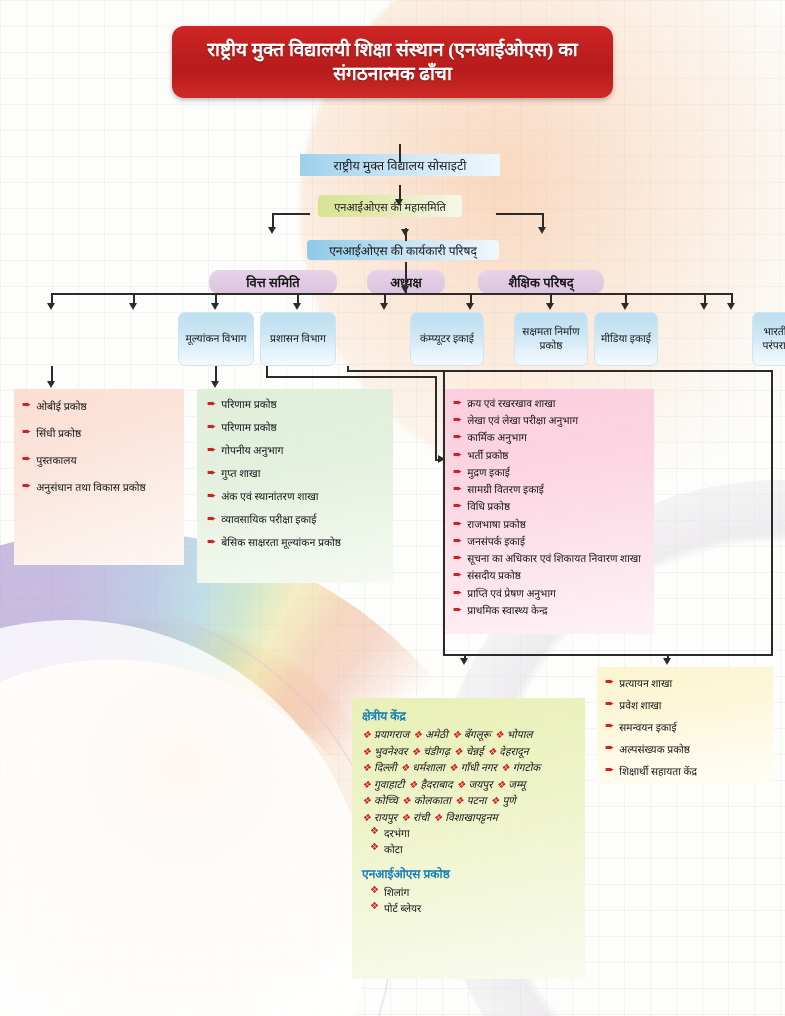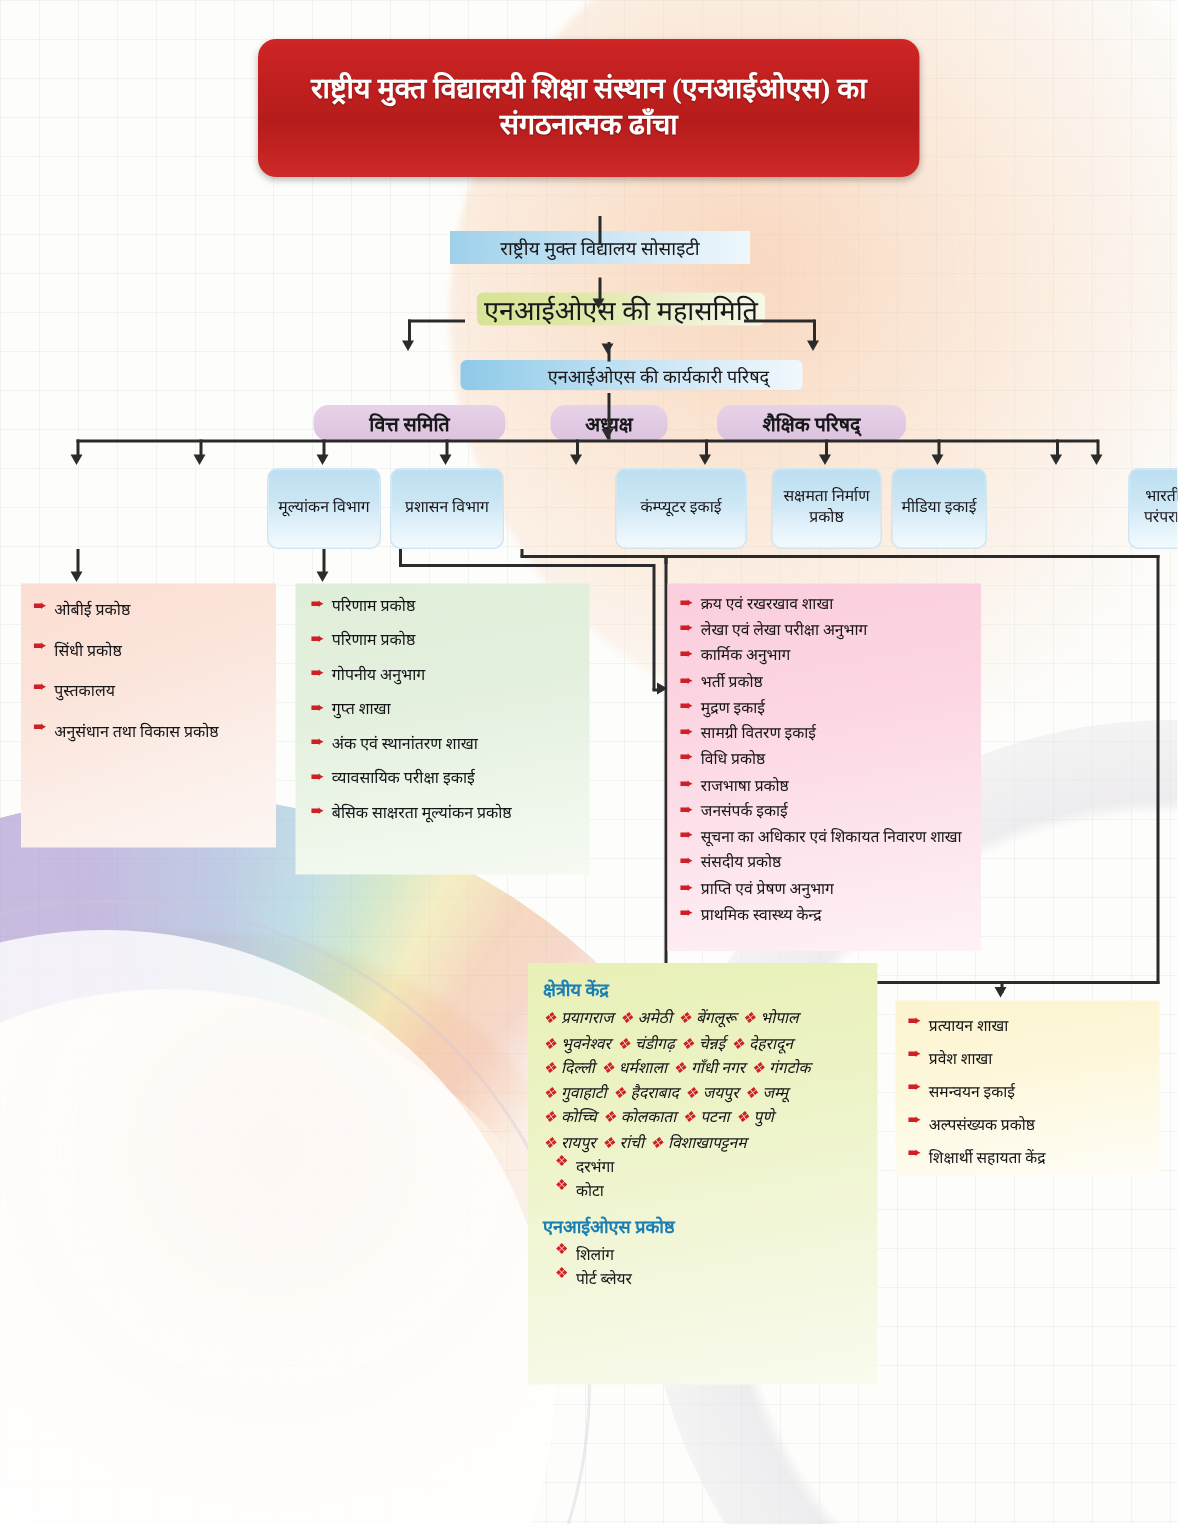--- a/index.html
+++ b/index.html
@@ -55,21 +55,21 @@
     position:absolute;left:-250px;top:600px;width:640px;height:640px;border-radius:50%;
     border:2px solid rgba(205,198,215,.35);
   }
   .bg-white-circle{
     position:absolute;left:-230px;top:620px;width:600px;height:600px;border-radius:50%;
     background:rgba(255,255,255,.80);
   }
 
   
   .title-bar{
-    position:absolute;left:172px;top:26px;width:441px;height:92px;
+    position:absolute;left:172px;top:26px;width:441px;height:72px;
     border-radius:12px;
     background:linear-gradient(180deg,#cf2527 0%,#c1201f 30%,#b61c1b 60%,#cd2a28 100%);
     box-shadow:0 2px 5px rgba(0,0,0,.28);
     display:flex;align-items:center;justify-content:center;
     text-align:center;
   }
   .title-bar .t{
     color:#ffffff;font-size:19px;font-weight:bold;line-height:1.28;
     font-family:"Liberation Serif", serif;
     text-shadow:0 1px 1px rgba(0,0,0,.35);
@@ -77,27 +77,26 @@
   }
 
   
   .node{position:absolute;display:flex;align-items:center;justify-content:center;text-align:center;
     font-family:"Liberation Serif", serif;color:#18181a;margin-top:32px;}
   .node-society{
     left:300px;top:122px;width:200px;height:22px;font-size:12.5px;
     background:linear-gradient(90deg,#9ed0ea 0%,#b6dcf0 28%,#d5eaf7 62%,#eef7fc 100%);
   }
   .node-general{
-    left:318px;top:163px;width:192px;height:22px;font-size:18px;border-radius:4px;
+    left:318px;top:163px;width:144px;height:22px;font-size:11px;border-radius:4px;
     background:linear-gradient(90deg,#d7e394 0%,#dfe8a8 35%,#ecf0cf 70%,#f6f8e8 100%);
   }
   .node-exec{
     left:307px;top:208px;width:192px;height:20px;font-size:12px;border-radius:4px;
     background:linear-gradient(90deg,#8ec9e8 0%,#aed9ef 30%,#d3e9f7 65%,#f0f8fc 100%);
-    padding-left:36px;
   }
   .node-pink{
     height:24px;border-radius:10px;font-size:13px;font-weight:bold;
     background:linear-gradient(180deg,#e7d3e8 0%,#e2cbe4 45%,#dcc2de 100%);
   }
   .node-finance{left:209px;top:238px;width:128px;}
   .node-chair{left:367px;top:238px;width:78px;}
   .node-acad{left:478px;top:238px;width:126px;}
 
   
@@ -132,21 +131,21 @@
   }
   .panel-green .li{font-size:10.6px;margin-bottom:9px;line-height:1.32;}
 
   .panel-pink{
     left:445px;top:389px;width:209px;height:245px;padding:8px 8px 6px 8px;
     background:linear-gradient(170deg,#fbcedd 0%,#fcd6e2 35%,#fde6ee 72%,#fef2f6 100%);
   }
   .panel-pink .li{font-size:10.4px;margin-bottom:3.5px;line-height:1.32;}
 
   .panel-regional{
-    left:352px;top:642px;width:233px;height:281px;padding:9px 8px 6px 10px;
+    left:352px;top:698px;width:233px;height:281px;padding:9px 8px 6px 10px;
     background:linear-gradient(170deg,#e8f0b6 0%,#edf3c6 35%,#f3f7dc 70%,#f9fbee 100%);
   }
   .panel-regional .li{font-size:10.4px;margin-bottom:2px;}
   .panel-regional .city-row{
     display:flex;flex-wrap:nowrap;font-family:"Liberation Serif", serif;font-size:10.4px;
     color:#151518;margin-bottom:2.5px;align-items:baseline;
   }
   .panel-regional .city{white-space:nowrap;margin-right:4px;font-style:italic;}
   .panel-regional .city .dia-b{margin-right:3px;}
 
@@ -206,21 +205,21 @@
   <div class="node node-pink node-chair">अध्यक्ष</div>
   <div class="node node-pink node-acad">शैक्षिक परिषद्</div>
 
   <div class="conn v" style="left:405px;top:262px;height:31px;"></div>
   <div class="arw" style="left:401px;top:286px;"></div>
 
   <div class="conn h" style="left:51px;top:293px;width:681px;height:2px;"></div>
 
   <div class="dept" style="left:260px;width:76px;">प्रशासन विभाग</div>
   <div class="dept" style="left:178px;width:76px;">मूल्यांकन विभाग</div>
-  <div class="dept" style="left:410px;width:88px;">कंम्प्यूटर इकाई</div>
+  <div class="dept" style="left:410px;width:74px;">कंम्प्यूटर इकाई</div>
   <div class="dept" style="left:514px;width:74px;">सक्षमता निर्माण प्रकोष्ठ</div>
   <div class="dept" style="left:594px;width:64px;">मीडिया इकाई</div>
   <div class="dept" style="left:752px;width:70px;">भारतीय ज्ञान परंपरा प्रकोष्ठ</div>
 
   <div class="conn v" style="left:51px;top:293px;height:11px;"></div>
   <div class="arw" style="left:47px;top:303px;"></div>
   <div class="conn v" style="left:133px;top:293px;height:11px;"></div>
   <div class="arw" style="left:129px;top:303px;"></div>
   <div class="conn v" style="left:215px;top:293px;height:11px;"></div>
   <div class="arw" style="left:211px;top:303px;"></div>

